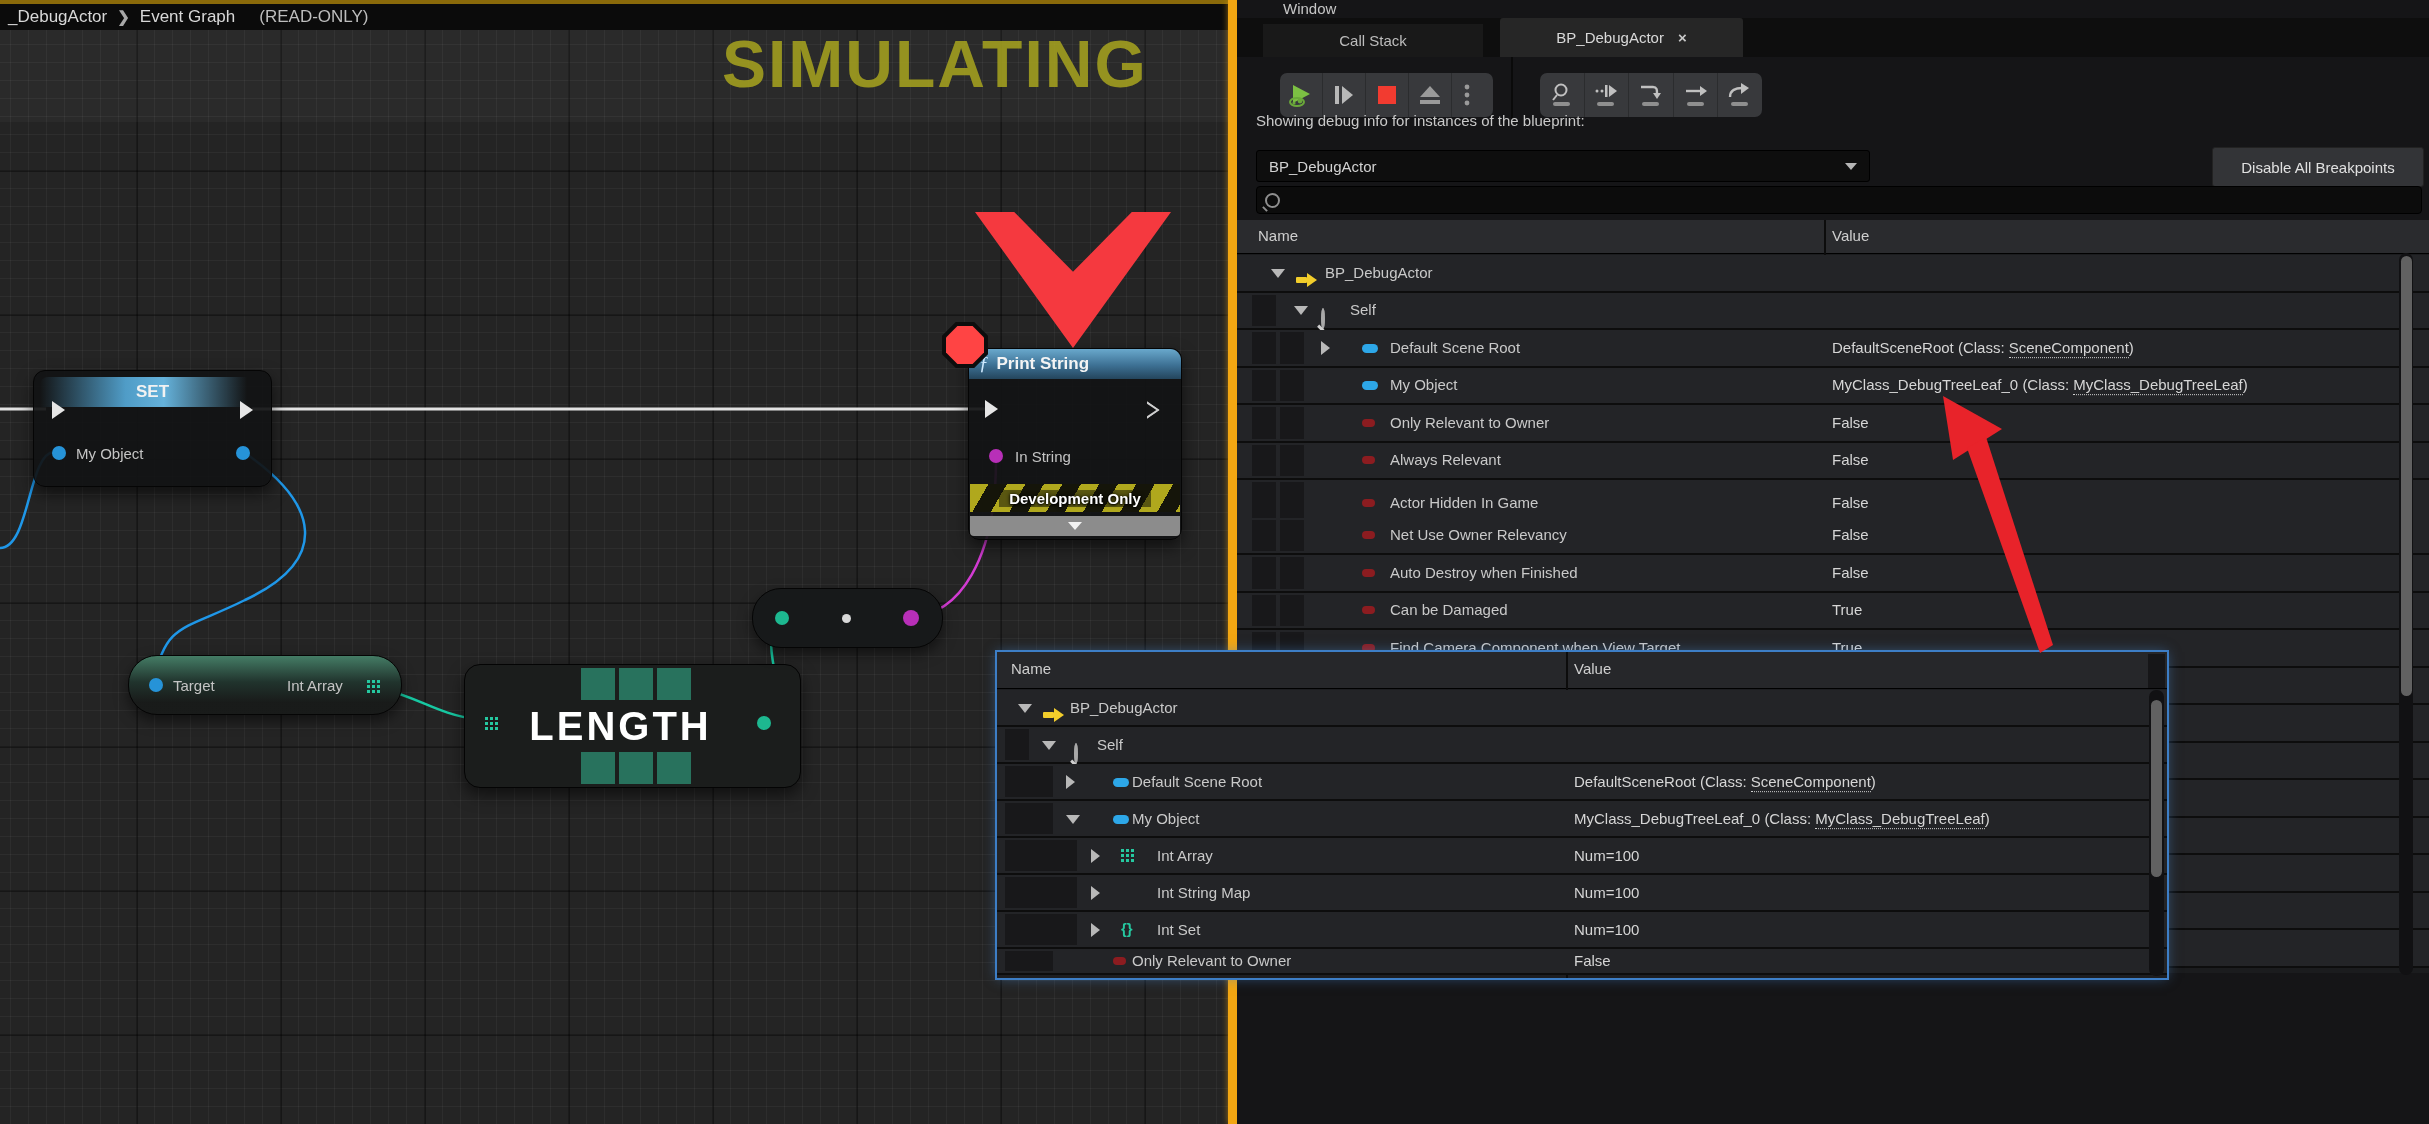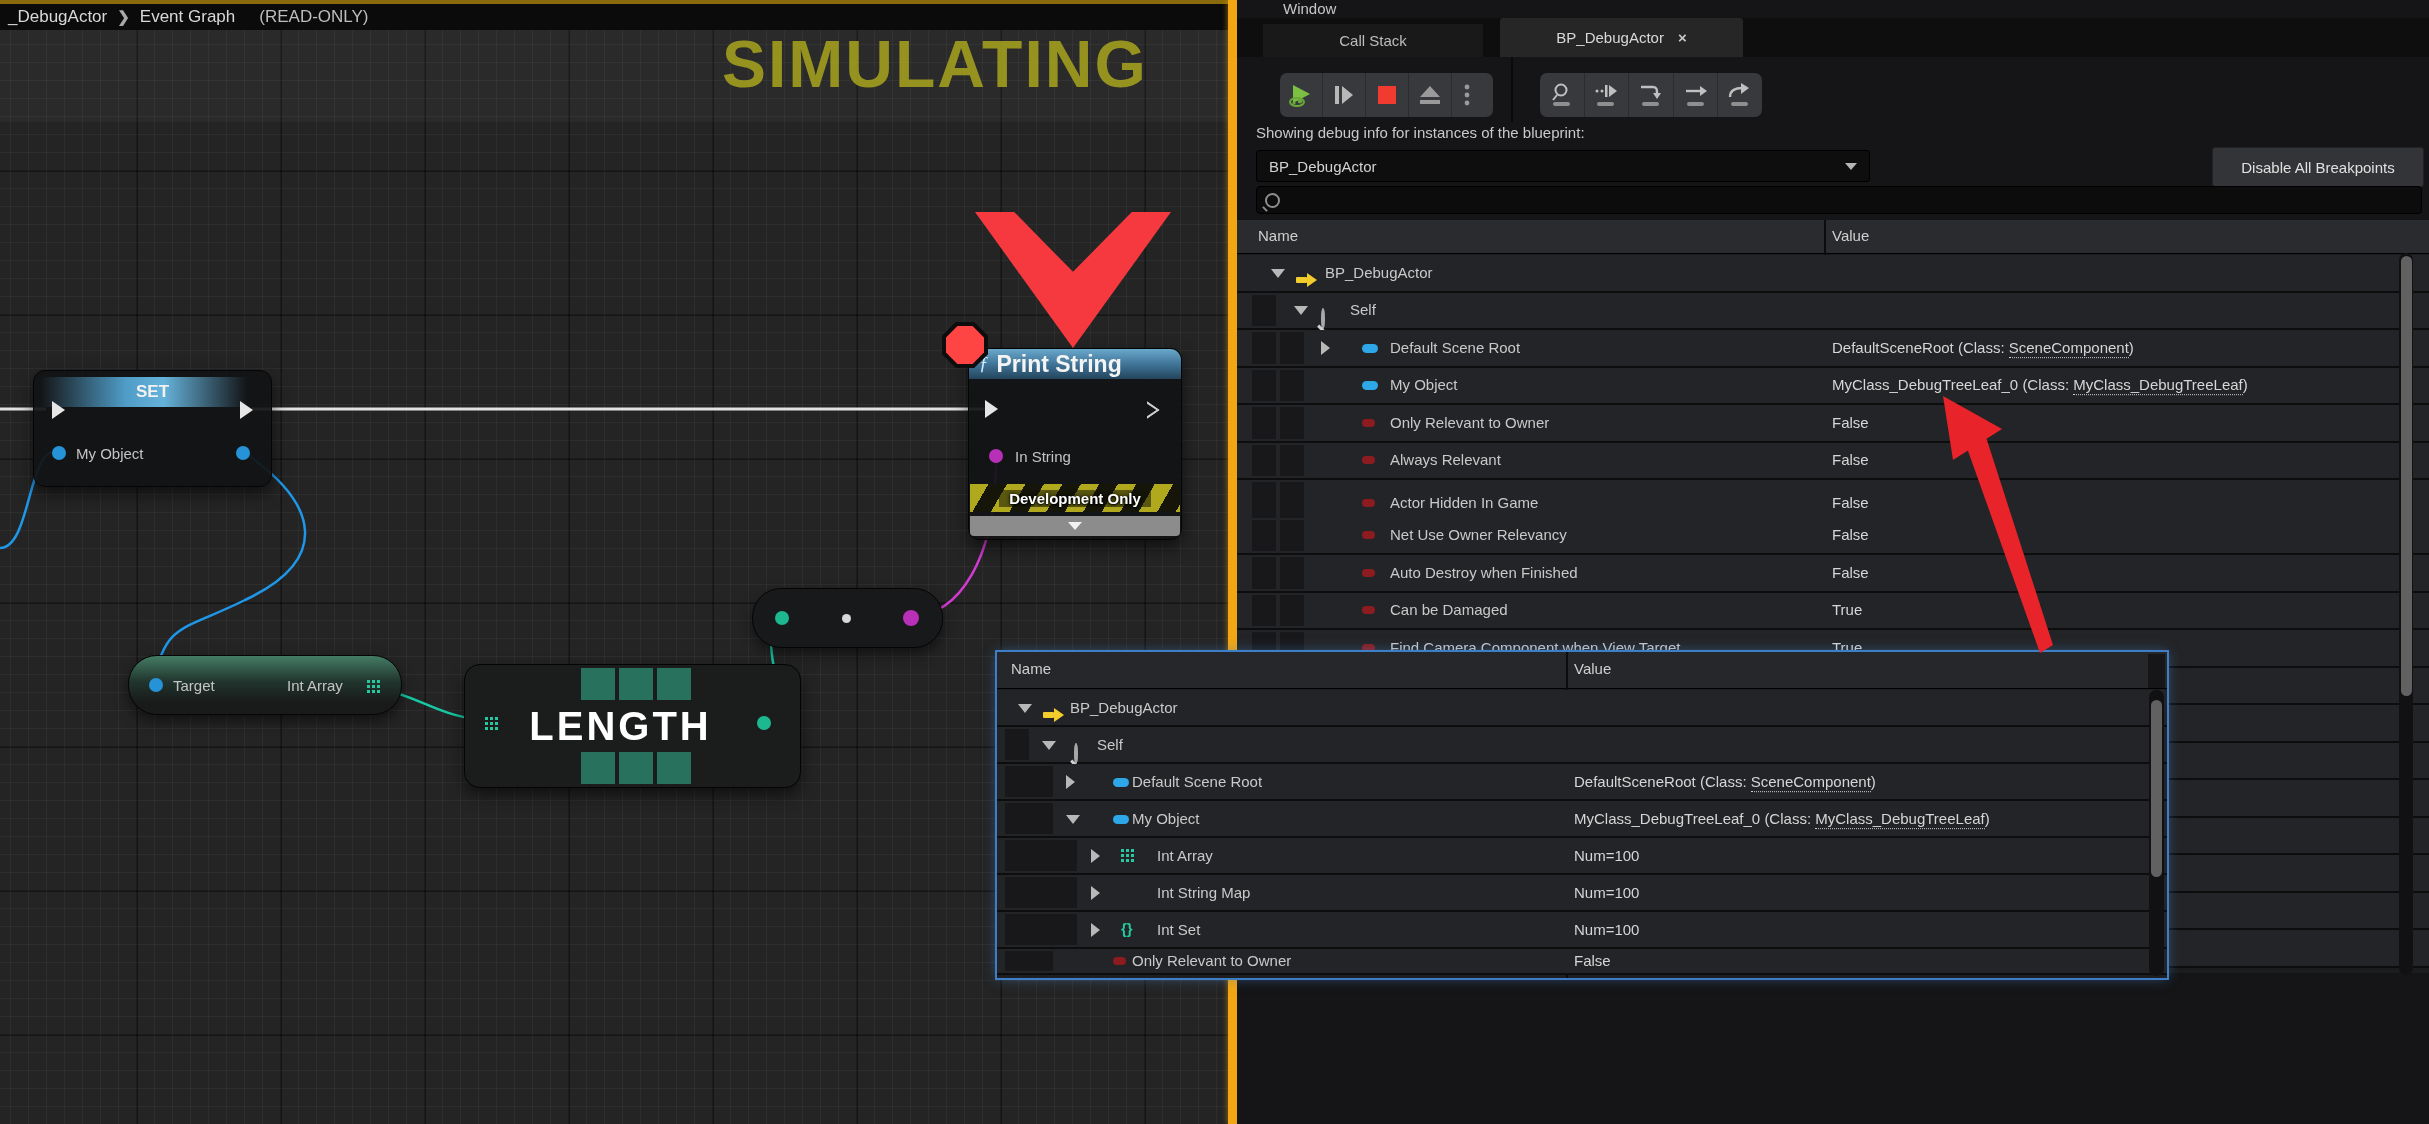--- a/index.html
+++ b/index.html
@@ -40,21 +40,21 @@
   
   #node-set .hdr{position:absolute;left:6px;top:6px;right:6px;height:30px;border-radius:8px 8px 0 0;
      background:linear-gradient(90deg,rgba(40,110,160,0) 0%,rgba(90,180,230,.85) 38%,rgba(110,195,240,.9) 55%,rgba(40,110,160,0) 92%);
      display:flex;align-items:center;justify-content:center;}
   #node-set .hdr span{font-size:17px;font-weight:bold;color:#f2f2f2;}
   
   #node-print .hdr{position:absolute;left:0;top:0;right:0;height:30px;border-radius:11px 11px 0 0;
      background:linear-gradient(180deg,#69a8cc 0%,#3d7093 55%,#24455c 100%);
      display:flex;align-items:center;gap:8px;padding-left:10px;}
   #node-print .fn{font-family:"Liberation Serif",serif;font-style:italic;font-size:19px;color:#cfeaff;}
-  #node-print .ttl{font-size:23px;font-weight:bold;color:#f4f4f4;}
+  #node-print .ttl{font-size:17px;font-weight:bold;color:#f4f4f4;}
   #node-print .banner{position:absolute;left:1px;right:1px;top:135px;height:28px;
      background:repeating-linear-gradient(120deg,#b0a81d 0 16px,#15150a 16px 32px);
      display:flex;align-items:center;justify-content:center;}
   #node-print .banner span{font-size:15px;font-weight:bold;color:#fff;text-shadow:0 1px 2px #000,0 0 4px #000;background:rgba(20,20,8,.55);padding:0 10px;}
   #node-print .expand{position:absolute;left:1px;right:1px;top:167px;height:20px;background:#8c8c8c;border-radius:0 0 4px 4px;
      display:flex;align-items:center;justify-content:center;}
   #node-print .expand i{width:0;height:0;border-left:7px solid transparent;border-right:7px solid transparent;border-top:8px solid #f2f2f2;}
   
   .pillnode{position:absolute;border:1px solid #050505;border-radius:29px;background:#17191a;box-shadow:0 6px 14px rgba(0,0,0,.5);}
   #node-get{background:linear-gradient(180deg,rgba(110,220,175,.5) 0%,rgba(45,95,78,.35) 45%,rgba(18,20,19,.15) 80%),#1a1c1b;}
@@ -78,21 +78,21 @@
   .tab{position:absolute;display:flex;align-items:center;justify-content:center;gap:14px;font-size:15px;color:#bdbdbd;}
   #tab-callstack{left:26px;top:6px;width:220px;height:33px;background:#191919;}
   #tab-debugactor{left:263px;top:0px;width:243px;height:39px;background:#262626;border-radius:3px 3px 0 0;color:#d9d9d9;}
   .close-x{color:#c9c9c9;font-size:15px;font-weight:bold;}
   #toolbar{position:absolute;left:0;top:57px;width:1192px;height:65px;background:#151517;}
   .btngroup{position:absolute;top:16px;height:44px;background:#38393c;border-radius:7px;display:flex;align-items:center;}
   .tbtn{width:42px;height:44px;display:flex;align-items:center;justify-content:center;border-right:1px solid #2b2c2e;}
   .tbtn:last-child{border-right:none;}
   #tb-sep{position:absolute;left:274px;top:0;width:2px;height:65px;background:#0a0a0a;}
   
-  #showing{position:absolute;left:19px;top:124px;font-size:15px;color:#c9c9c9;}
+  #showing{position:absolute;left:19px;top:112px;font-size:15px;color:#c9c9c9;}
   #blueprint-dropdown{position:absolute;left:19px;top:150px;width:614px;height:32px;background:#0e0e0e;border:1px solid #000;
       border-radius:3px;display:flex;align-items:center;justify-content:space-between;padding:0 12px;box-sizing:border-box;}
   #blueprint-dropdown span{font-size:15px;color:#d2d2d2;}
   .chev-down{width:0;height:0;border-left:6px solid transparent;border-right:6px solid transparent;border-top:7px solid #b5b5b5;}
   #disable-bp{position:absolute;left:975px;top:147px;width:210px;height:38px;background:#333437;border:1px solid #222;
       border-radius:3px;display:flex;align-items:center;justify-content:center;font-size:15px;color:#e0e0e0;}
   #searchbox{position:absolute;left:19px;top:186px;width:1166px;height:28px;background:#0c0c0c;border:1px solid #000;
       border-radius:4px;display:flex;align-items:center;gap:8px;padding:0 8px;box-sizing:border-box;}
   #searchbox input{flex:1;background:transparent;border:none;outline:none;font-size:15px;color:#cfcfcf;font-family:"Liberation Sans",sans-serif;}
   #searchbox input::placeholder{color:#6c6c6c;}

